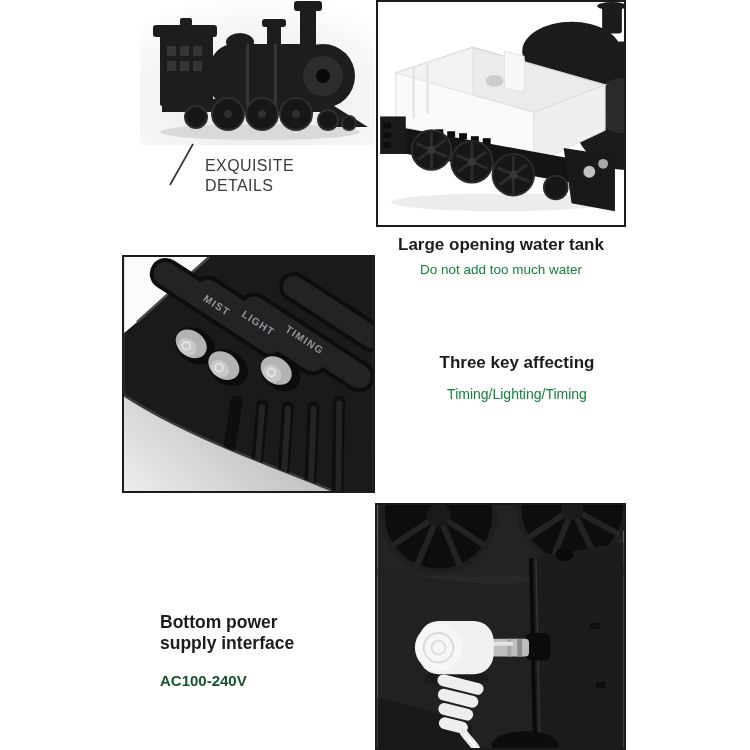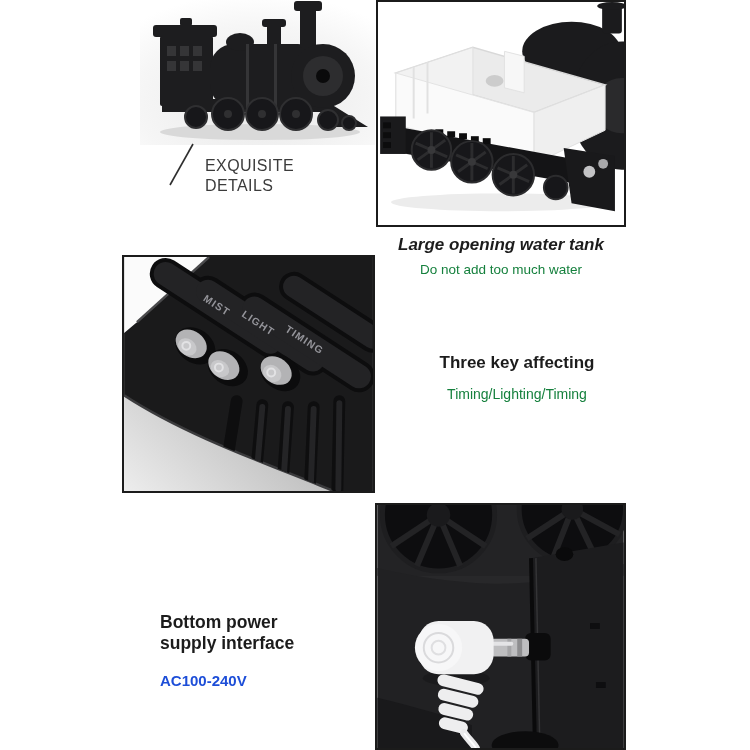--- a/index.html
+++ b/index.html
@@ -19,29 +19,29 @@
   .details-callout{position:absolute;left:166px;top:142px;display:flex;}
   .details-callout .slash{flex:0 0 auto;}
   .details-text{margin-left:9px;margin-top:14px;font-size:16px;line-height:19.5px;
     color:#3b3b3b;letter-spacing:.4px;}
 
   .caption{position:absolute;color:#1c1c1c;}
   .caption .title{font-size:17px;line-height:21px;font-weight:bold;color:#1c1c1c;}
   .caption .note{font-size:13.5px;line-height:19px;color:#15803d;}
 
   .caption-tank{left:351px;top:234px;width:300px;text-align:center;}
-  .caption-tank .title{margin-bottom:5px;font-style:italic;}
+  .caption-tank .title{margin-bottom:5px;}
 
   .caption-operation{left:392px;top:352px;width:250px;text-align:center;}
   .caption-operation .title{margin-bottom:12px;}
   .caption-operation .note{font-size:14px;}
 
   .caption-power{left:160px;top:612px;text-align:left;}
   .caption-power .title{font-size:17.5px;line-height:21px;}
-  .caption-power .specs{margin-top:17px;font-size:15px;line-height:19px;font-weight:bold;color:#1d4ed8;}
+  .caption-power .specs{margin-top:17px;font-size:15px;line-height:19px;font-weight:bold;color:#14532d;}
 
   .btn-label{font-family:"Liberation Sans",sans-serif;font-size:10.5px;font-weight:bold;
     letter-spacing:1.2px;fill:#94949a;}
 </style>
 </head>
 <body>
 
 <div class="canvas">
 
   <figure class="photo-train">

